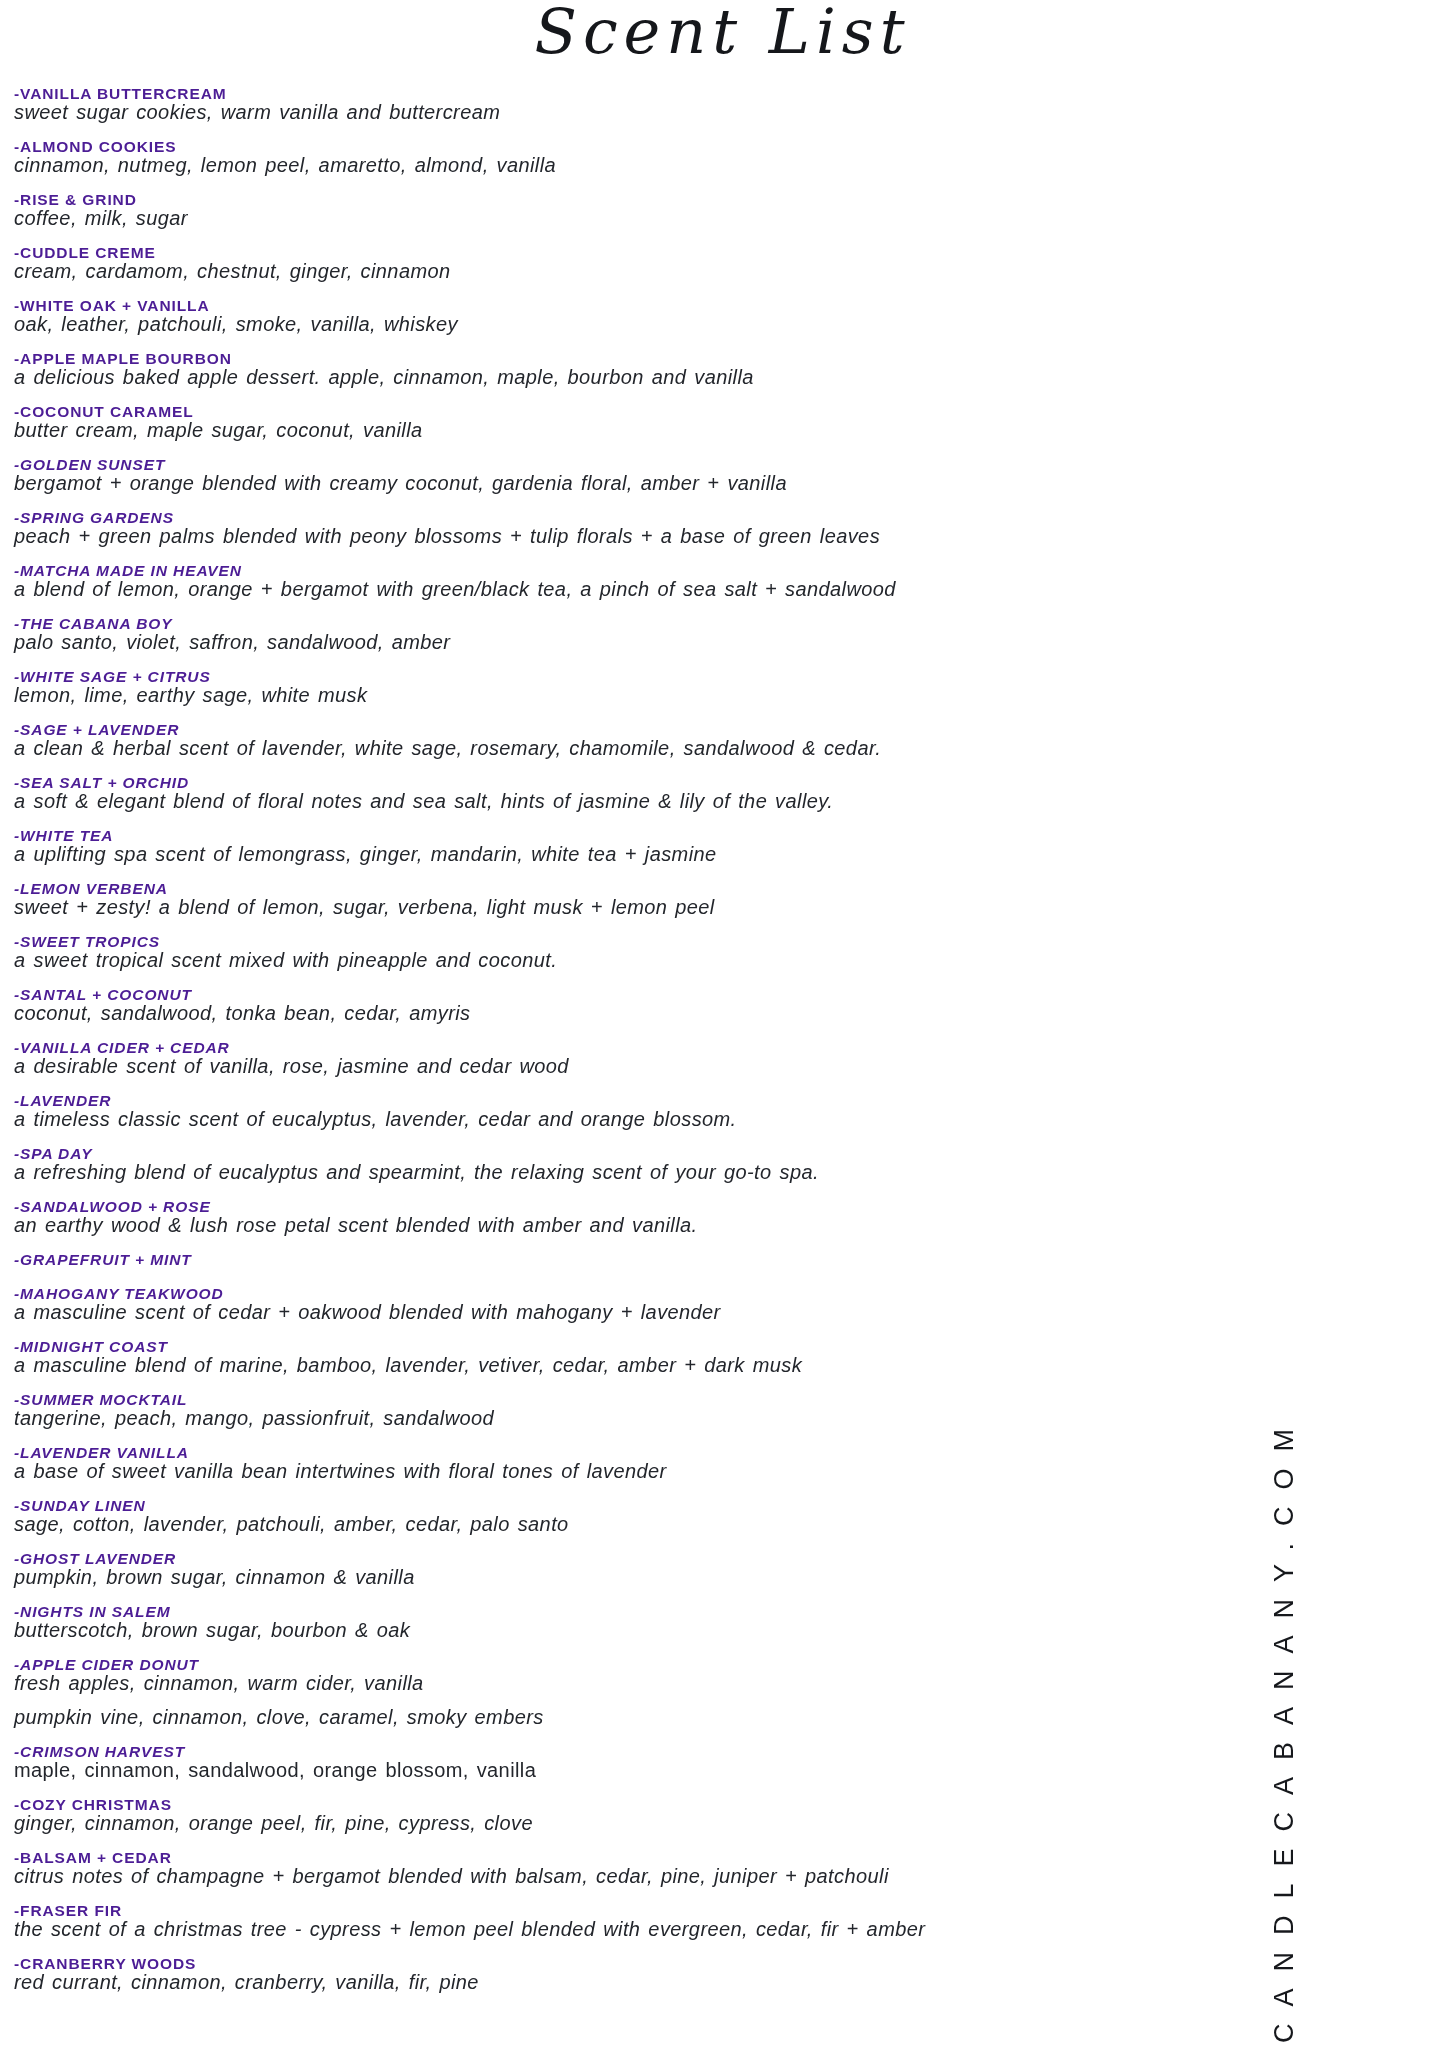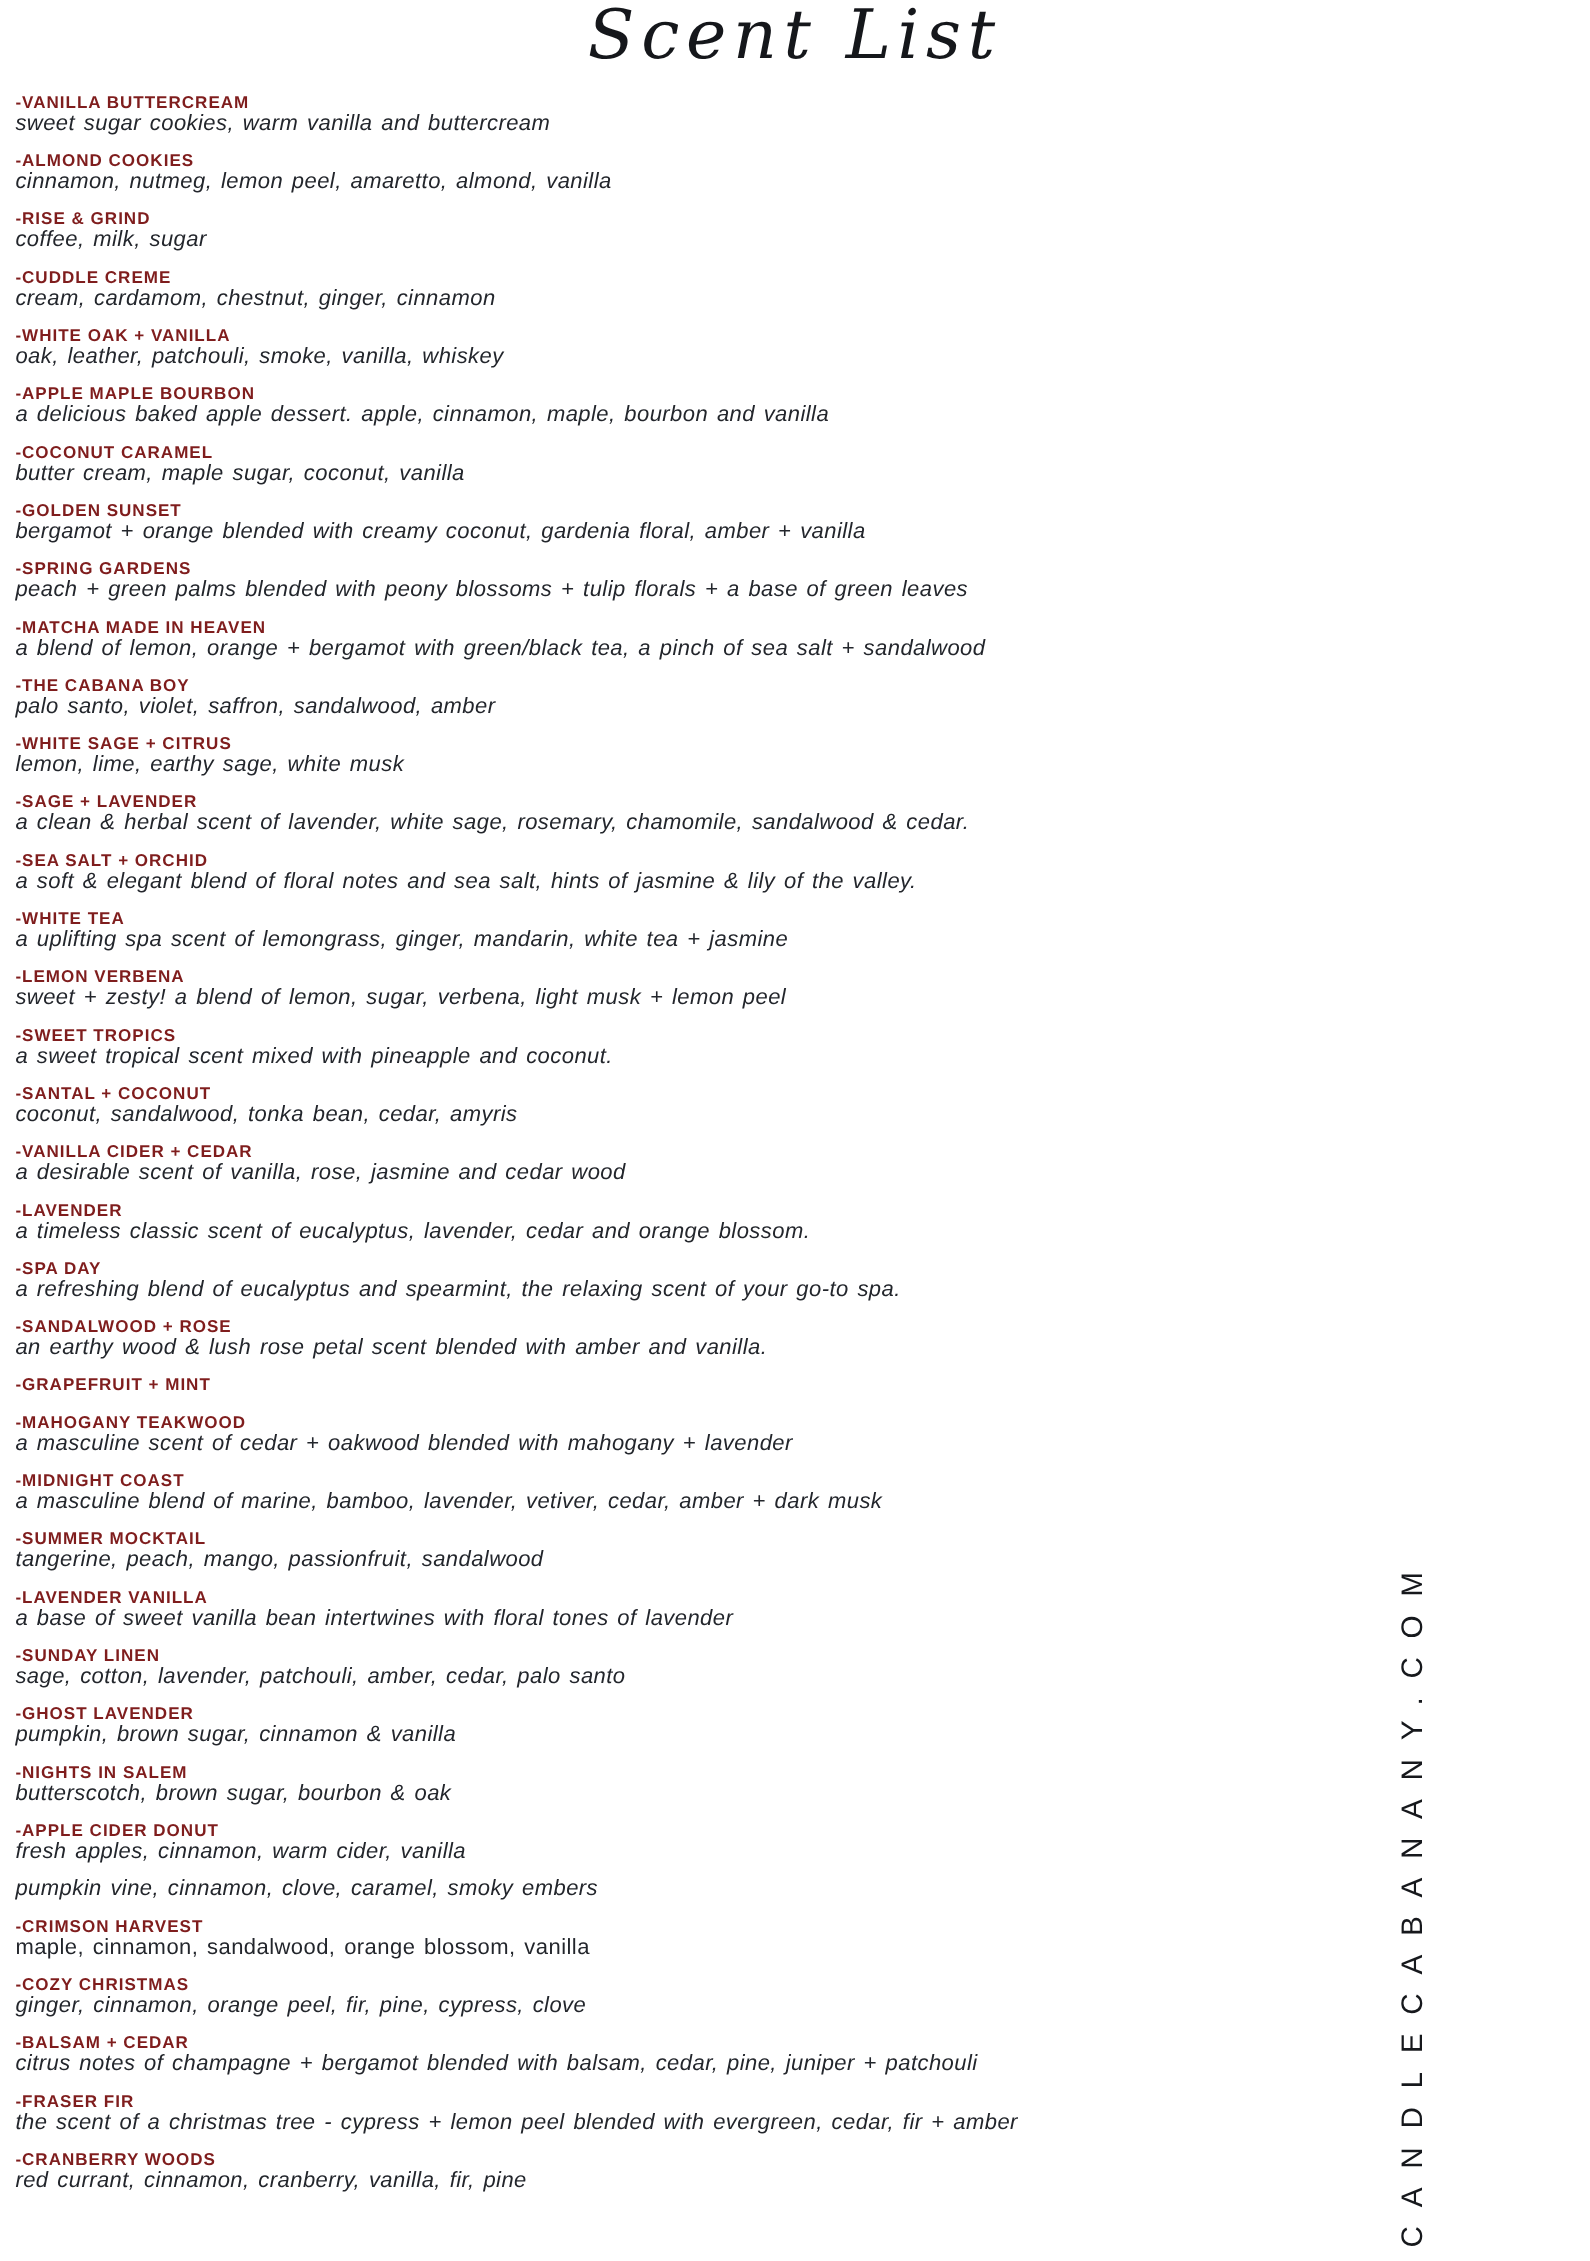--- a/index.html
+++ b/index.html
@@ -36,30 +36,31 @@
     top: 84px;
     left: 14px;
     width: 1320px;
   }
   .entry {
     margin-bottom: 15px;
   }
   .name {
     font-size: 15.5px;
     line-height: 19px;
-    color: #7f1d1d;
+    color: #4c1d95;
     letter-spacing: 0.9px;
     white-space: nowrap;
   }
   .name.bold {
     font-weight: 700;
     font-style: normal;
   }
   .name.italic {
     font-weight: 600;
+    font-style: italic;
   }
   .desc {
     font-size: 20px;
     line-height: 19px;
     color: #23262c;
     letter-spacing: 0.4px;
     word-spacing: 2px;
     white-space: nowrap;
   }
   .desc.italic { font-style: italic; }

